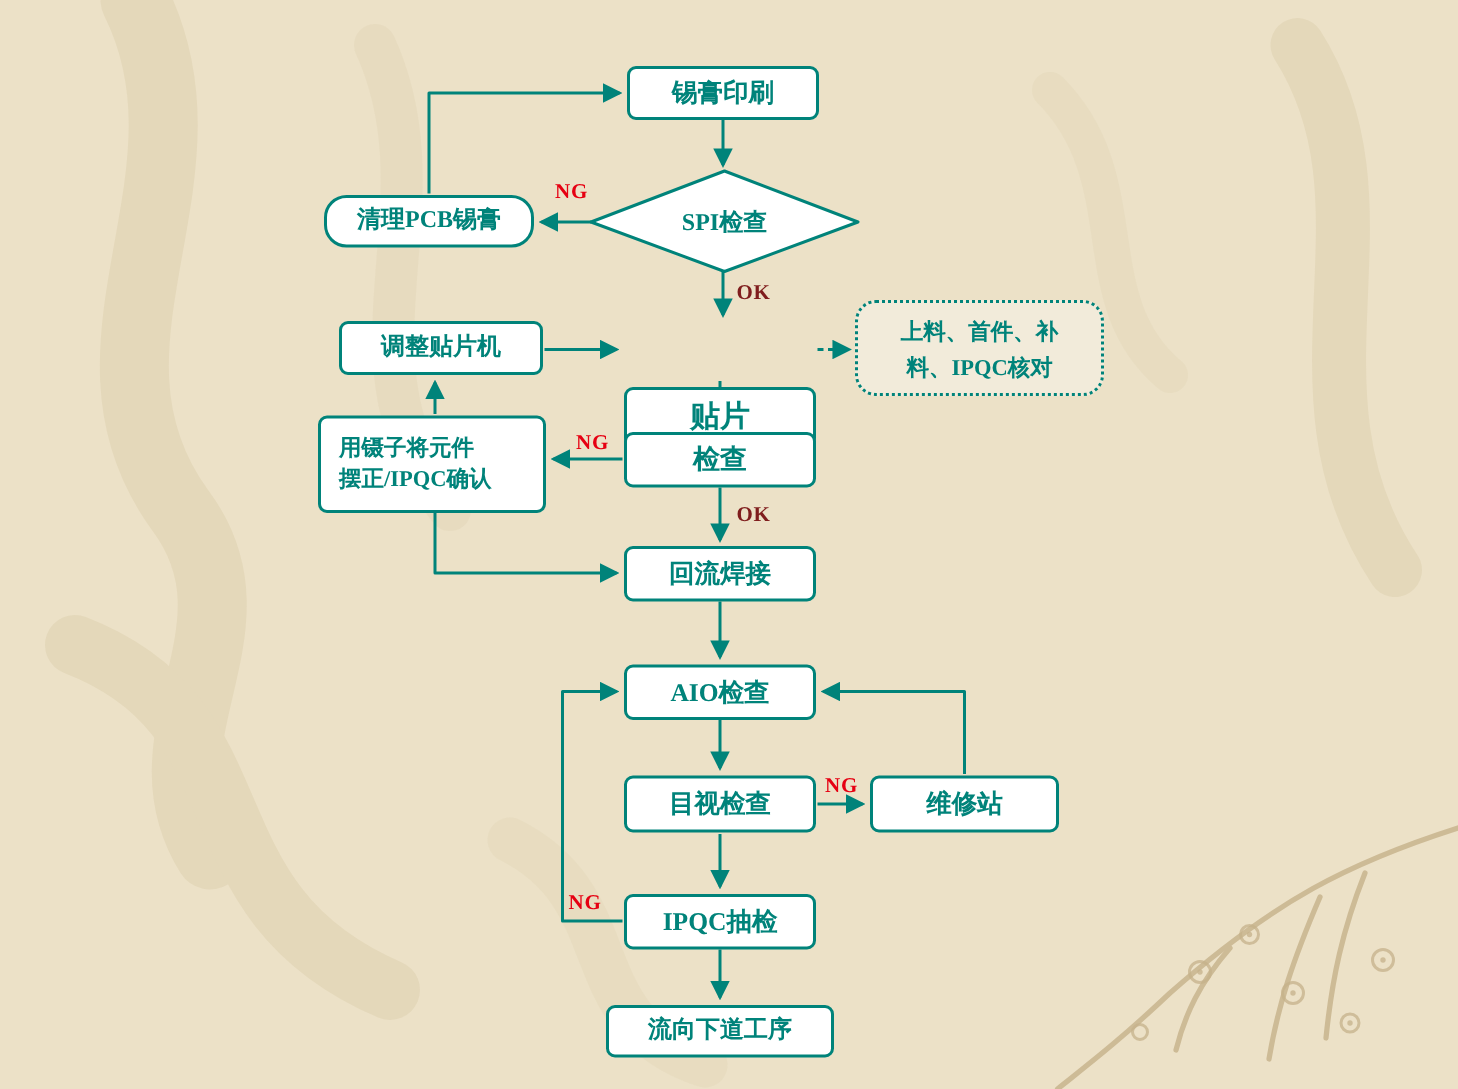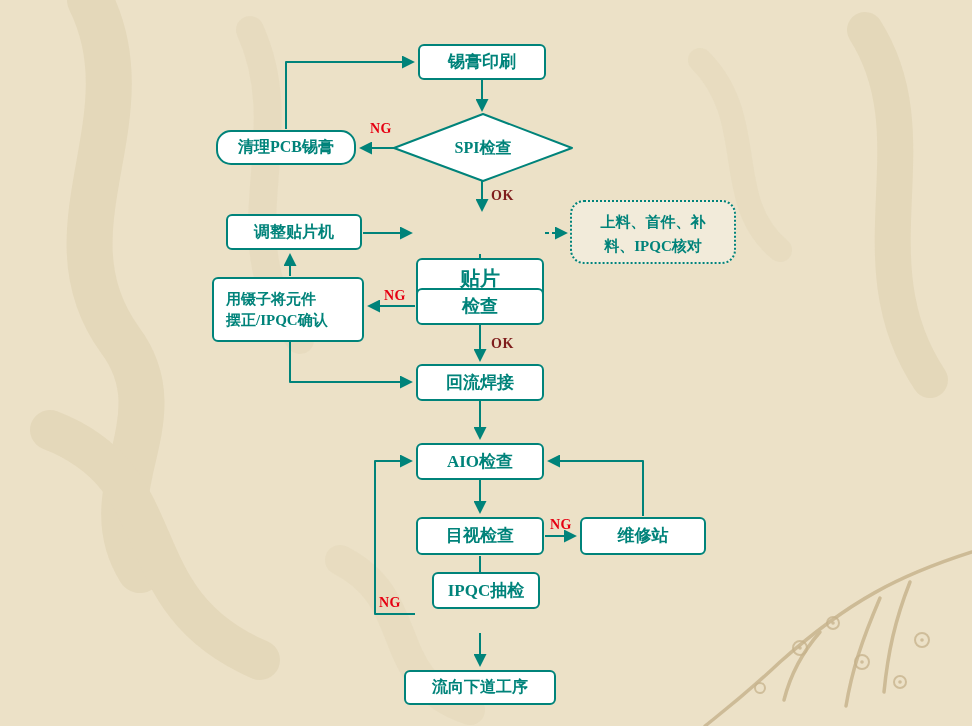--- a/index.html
+++ b/index.html
@@ -124,21 +124,21 @@
 
   <div class="node leftalign" style="left:212px; top:277px; width:152px; height:65px;">用镊子将元件
 摆正/IPQC确认</div>
 
   <div class="node" style="left:416px; top:443px; width:128px; height:37px;">AIO检查</div>
 
   <div class="node" style="left:416px; top:517px; width:128px; height:38px;">目视检查</div>
 
   <div class="node" style="left:580px; top:517px; width:126px; height:38px;">维修站</div>
 
-  <div class="node" style="left:416px; top:572px; width:108px; height:37px;margin-left:16px;">IPQC抽检</div>
+  <div class="node" style="left:416px; top:596px; width:128px; height:37px;">IPQC抽检</div>
 
   <div class="node" style="left:404px; top:670px; width:152px; height:35px; font-size:16px;">流向下道工序</div>
 
   <span class="elabel ng" style="left:370px; top:121px;">NG</span>
   <span class="elabel ok" style="left:491px; top:188px;">OK</span>
   <span class="elabel ng" style="left:384px; top:288px;">NG</span>
   <span class="elabel ok" style="left:491px; top:336px;">OK</span>
   <span class="elabel ng" style="left:550px; top:517px;">NG</span>
   <span class="elabel ng" style="left:379px; top:595px;">NG</span>
 

